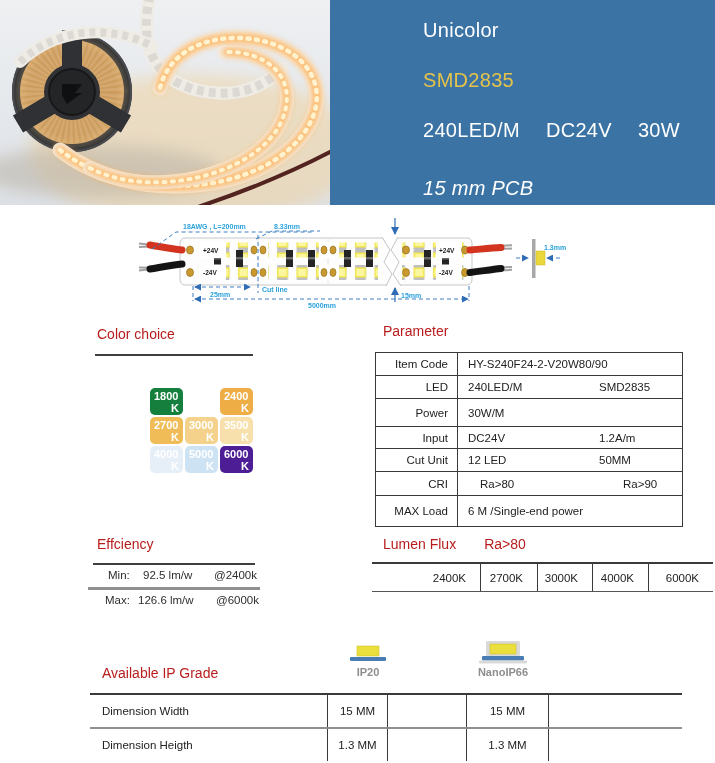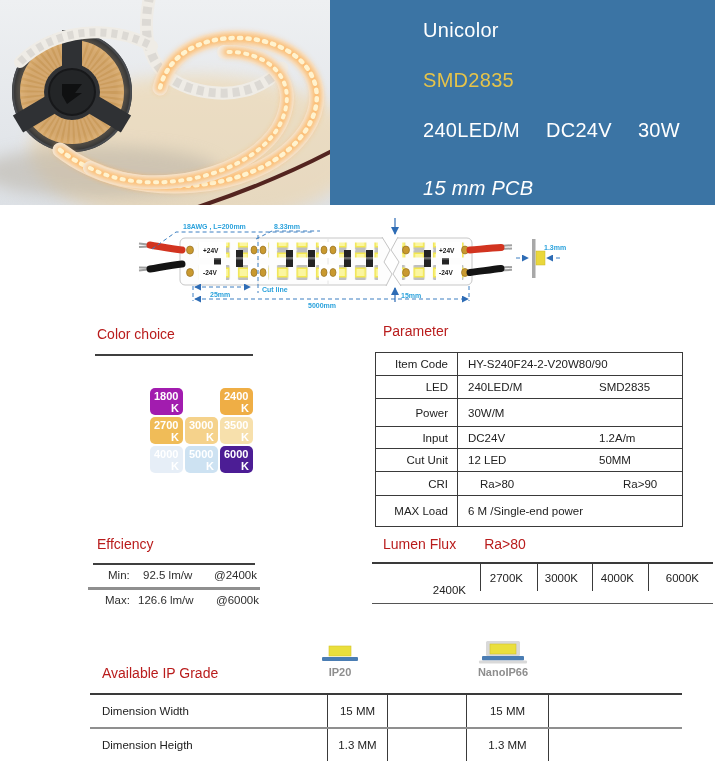--- a/index.html
+++ b/index.html
@@ -47,25 +47,25 @@
   .em1{left:20px;top:33px;}.em2{left:55px;top:33px;}.em3{left:126px;top:33px;}
   .ex1{left:17px;top:58px;}.ex2{left:50px;top:58px;}.ex3{left:128px;top:58px;}
   
   .lumen-head{left:383px;top:536px;}
   .lumen-head .sub{margin-left:28px;}
   .lumen-table{left:372px;top:562px;width:341px;border-top:2px solid #3a3a3a;font-size:11.5px;color:#222;}
   .l-row{display:grid;grid-template-columns:108px 57px 55px 56px 65px;}
   .l-row.head{border-bottom:1.5px solid #555;}
   .l-cell{height:27px;display:flex;align-items:center;justify-content:flex-end;border-left:1.5px solid #3a3a3a;padding-right:14px;}
   .l-row.vals .l-cell{padding-right:3px;}
-  .l-cell.c0{border-left:none;margin-top:12px;}
+  .l-cell.c0{border-left:none;}
   
   .ip-head{left:102px;top:665px;}
   .ip-opt{position:absolute;text-align:center;font-size:11px;font-weight:bold;color:#8e8e8e;}
-  .ip20{left:316px;top:644px;width:48px;}
+  .ip20{left:344px;top:644px;width:48px;}
   .nano{left:476px;top:640px;width:54px;}
   .dim-table{left:90px;top:693px;width:592px;border-top:2px solid #3a3a3a;font-size:11.5px;color:#222;}
   .d-row{display:grid;grid-template-columns:237px 60px 79px 82px 1fr;height:32px;}
   .d-row.first{border-bottom:2.5px solid #8f8f8f;}
   .d-cell{display:flex;align-items:center;}
   .d-cell.lab{padding-left:12px;}
   .d-cell.bl{border-left:1.5px solid #3a3a3a;}
   .d-cell.cen{justify-content:center;}
 </style>
 </head>
@@ -255,21 +255,21 @@
     <text x="401" y="93">15mm</text>
     <text x="308" y="103">5000mm</text>
     <text x="544" y="45">1.3mm</text>
   </g>
 </svg>
 </div>
 
 <div class="abs h2" style="left:97px;top:326px;">Color choice</div>
 <div class="abs rule" style="left:95px;top:354px;width:158px;"></div>
 <div class="abs swgrid">
-  <div class="swatch" style="background: #a21caf; text-align: center;">
+  <div class="swatch" style="background: #15803d; text-align: center;">
       <span class="sw-val">1800</span>
       <span class="sw-k">K</span>
     </div>
   <div class="swatch" style="background: rgb(255, 255, 255);">
       <span class="sw-val"></span>
       <span class="sw-k"></span>
     </div>
   <div class="swatch" style="background: rgb(239, 174, 69);">
       <span class="sw-val">2400</span>
       <span class="sw-k">K</span>

